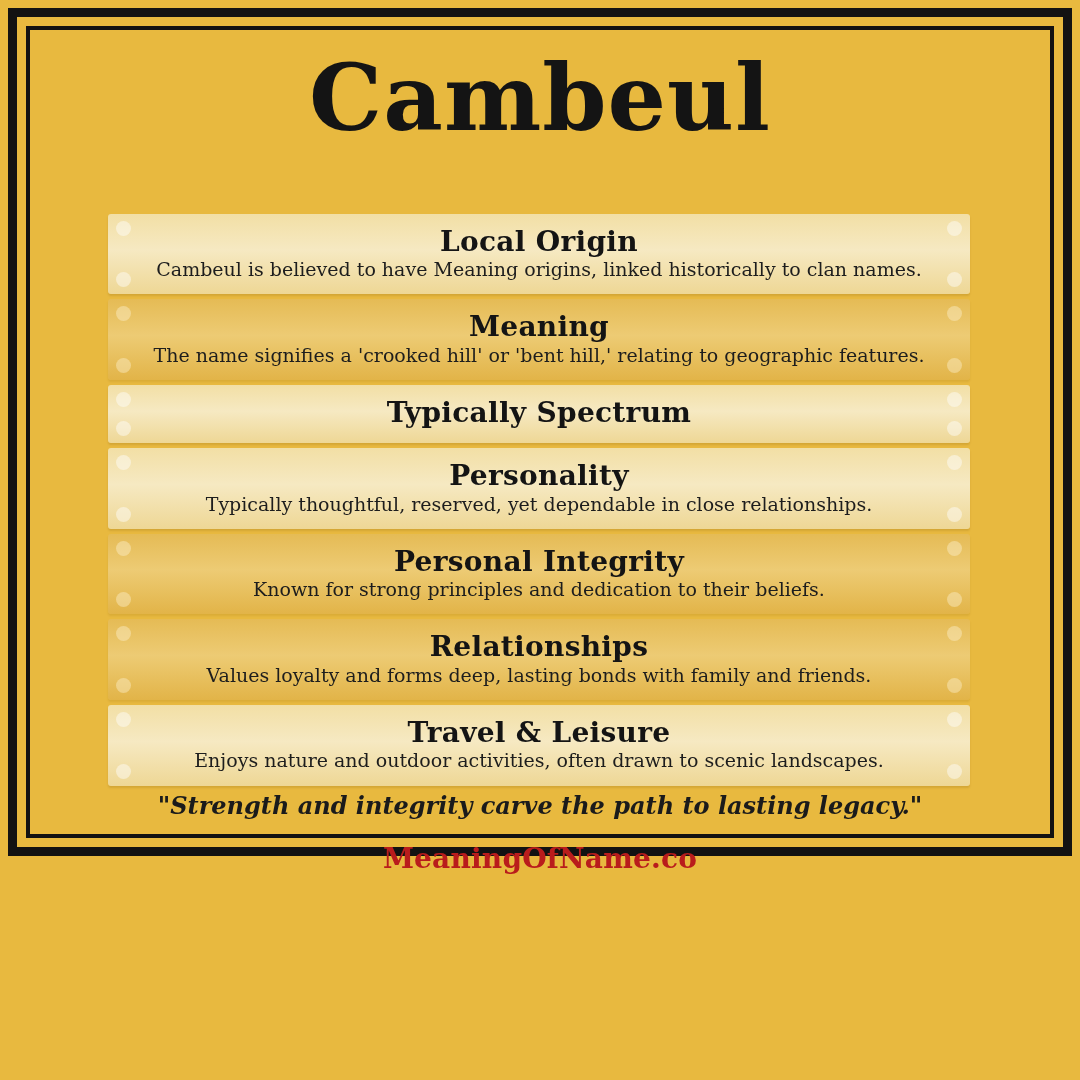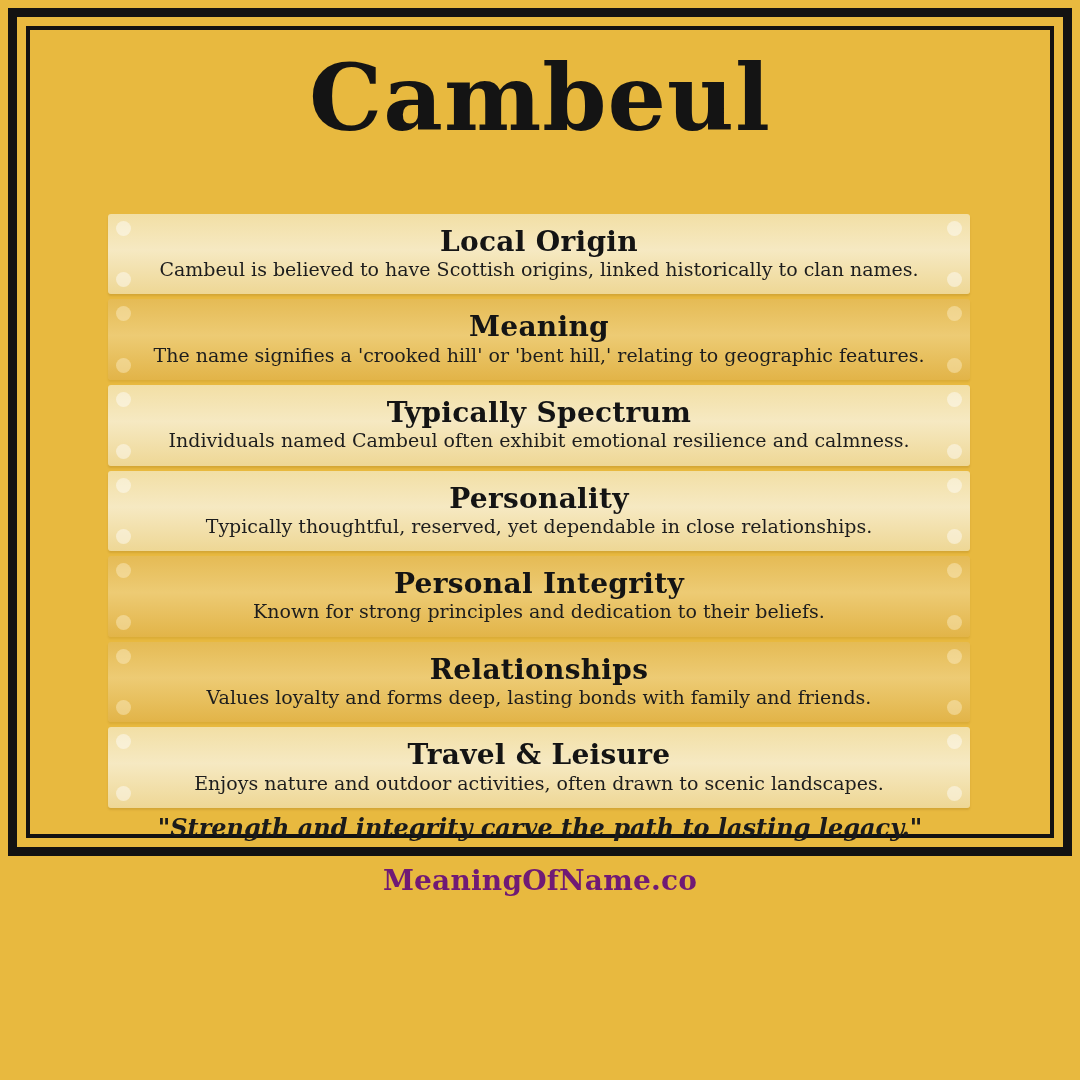--- a/index.html
+++ b/index.html
@@ -132,21 +132,21 @@
   .quote {
     font-size: 24px;
     font-style: italic;
     font-weight: bold;
     color: #1b1b1b;
     margin-bottom: 22px;
   }
   .brand {
     font-size: 28px;
     font-weight: bold;
-    color: #701a75;
+    color: #b91c1c;
     letter-spacing: 0.2px;
   }
 </style>
 </head>
 <body>
 
 <div class="poster">
   <div class="frame-outer"></div>
   <div class="frame-inner"></div>
 
@@ -155,39 +155,38 @@
     <div class="title">Cambeul</div>
 
     <div class="cards">
 
       <div class="card light">
         <span class="rivet tl"></span>
         <span class="rivet tr"></span>
         <span class="rivet bl"></span>
         <span class="rivet br"></span>
         <p class="card-title">Local Origin</p>
-        <p class="card-desc">Cambeul is believed to have Scottish origins, linked historically to clan names.</p>
+        <p class="card-desc">Cambeul is believed to have Meaning origins, linked historically to clan names.</p>
       </div>
 
       <div class="card dark">
         <span class="rivet tl"></span>
         <span class="rivet tr"></span>
         <span class="rivet bl"></span>
         <span class="rivet br"></span>
         <p class="card-title">Meaning</p>
         <p class="card-desc">The name signifies a 'crooked hill' or 'bent hill,' relating to geographic features.</p>
       </div>
 
       <div class="card light">
         <span class="rivet tl"></span>
         <span class="rivet tr"></span>
         <span class="rivet bl"></span>
         <span class="rivet br"></span>
         <p class="card-title">Typically Spectrum</p>
-        <p class="card-desc">Individuals named Cambeul often exhibit emotional resilience and calmness.</p>
       </div>
 
       <div class="card light">
         <span class="rivet tl"></span>
         <span class="rivet tr"></span>
         <span class="rivet bl"></span>
         <span class="rivet br"></span>
         <p class="card-title">Personality</p>
         <p class="card-desc">Typically thoughtful, reserved, yet dependable in close relationships.</p>
       </div>

